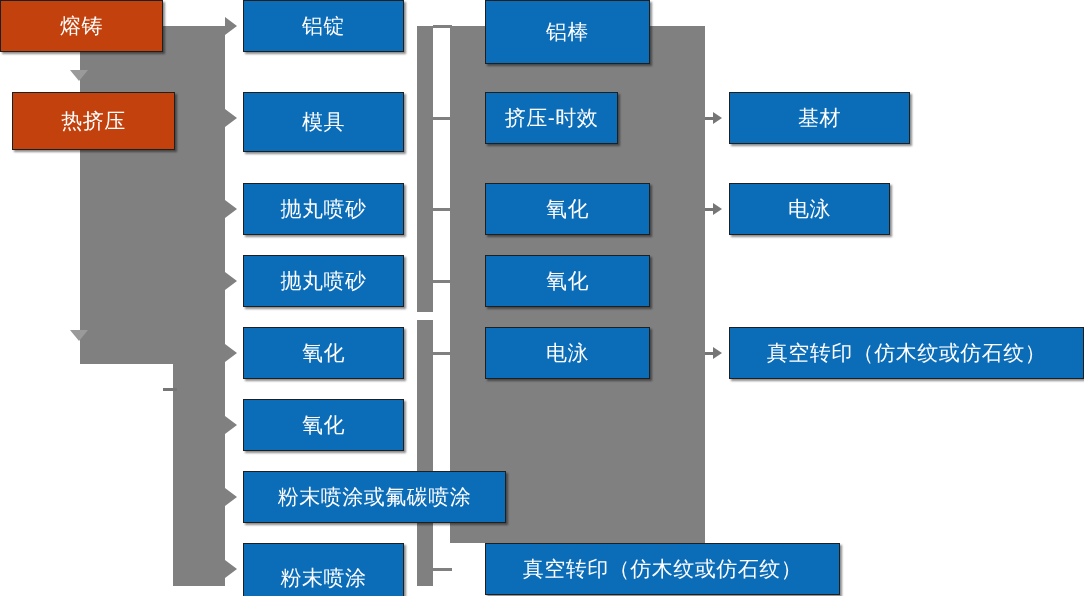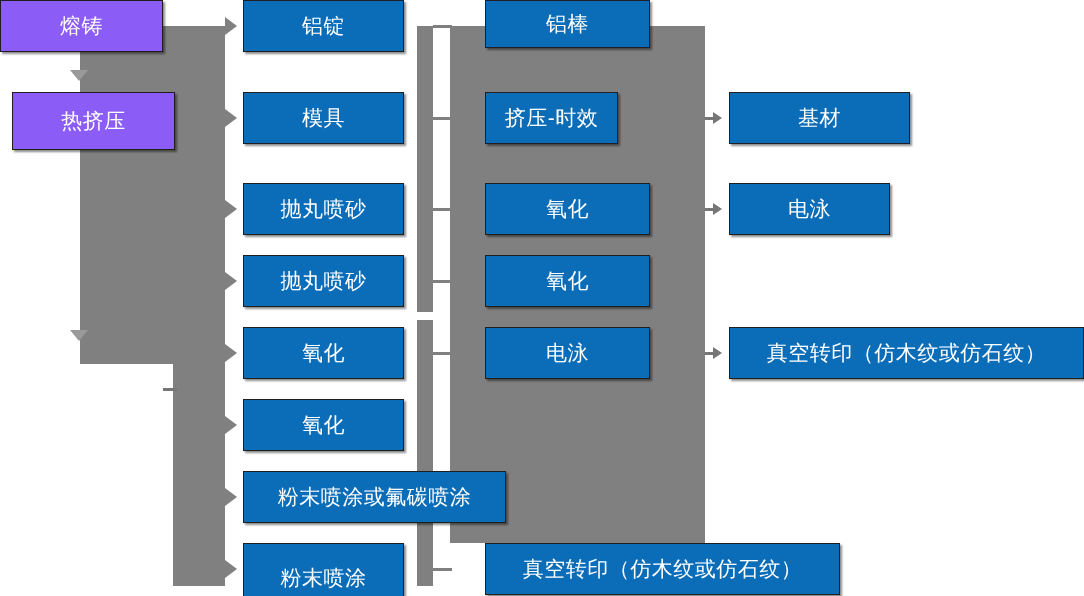--- a/index.html
+++ b/index.html
@@ -63,21 +63,21 @@
     justify-content: center;
     color: #ffffff;
     border: 1px solid #1f1f1f;
     box-shadow: 2px 2px 2px rgba(0,0,0,0.45);
     font-size: 21px;
     line-height: 1.1;
     letter-spacing: 0.5px;
     white-space: nowrap;
     text-align: center;
   }
-  .box-dark { background: #8b5cf6; }
+  .box-dark { background: #c2410c; }
   .box-mid  { background: #0B6CB8; }
 
   .box-wide-text { font-size: 21px; }
 </style>
 </head>
 <body>
 
 <div id="stage">
 
   <div class="gray" style="left:80px; top:26px; width:145px; height:338px;"></div>
@@ -124,21 +124,21 @@
   <div class="box box-dark" style="left:0px; top:0px; width:163px; height:52px;">
     <span>熔铸</span>
   </div>
   <div class="box box-dark" style="left:12px; top:92px; width:163px; height:58px;justify-content:center;">
     <span>热挤压</span>
   </div>
 
   <div class="box box-mid" style="left:243px; top:0px; width:161px; height:52px;text-align:right;">
     <span>铝锭</span>
   </div>
-  <div class="box box-mid" style="left:243px; top:92px; width:161px; height:52px;">
+  <div class="box box-mid" style="left:243px; top:92px; width:161px; height:60px;">
     <span>模具</span>
   </div>
   <div class="box box-mid" style="left:243px; top:183px; width:161px; height:52px;">
     <span>抛丸喷砂</span>
   </div>
   <div class="box box-mid" style="left:243px; top:255px; width:161px; height:52px;">
     <span>抛丸喷砂</span>
   </div>
   <div class="box box-mid" style="left:243px; top:327px; width:161px; height:52px;">
     <span>氧化</span>
@@ -146,21 +146,21 @@
   <div class="box box-mid" style="left:243px; top:399px; width:161px; height:52px;">
     <span>氧化</span>
   </div>
   <div class="box box-mid box-wide-text" style="left:243px; top:471px; width:263px; height:52px;align-items:center;">
     <span>粉末喷涂或氟碳喷涂</span>
   </div>
   <div class="box box-mid" style="left:243px; top:543px; width:161px; height:69px;">
     <span>粉末喷涂</span>
   </div>
 
-  <div class="box box-mid" style="left:485px; top:0px; width:165px; height:48px;">
+  <div class="box box-mid" style="left:485px; top:0px; width:165px; height:64px;">
     <span>铝棒</span>
   </div>
   <div class="box box-mid" style="left:485px; top:92px; width:133px; height:52px;">
     <span>挤压-时效</span>
   </div>
   <div class="box box-mid" style="left:485px; top:183px; width:165px; height:52px;">
     <span>氧化</span>
   </div>
   <div class="box box-mid" style="left:485px; top:255px; width:165px; height:52px;">
     <span>氧化</span>

